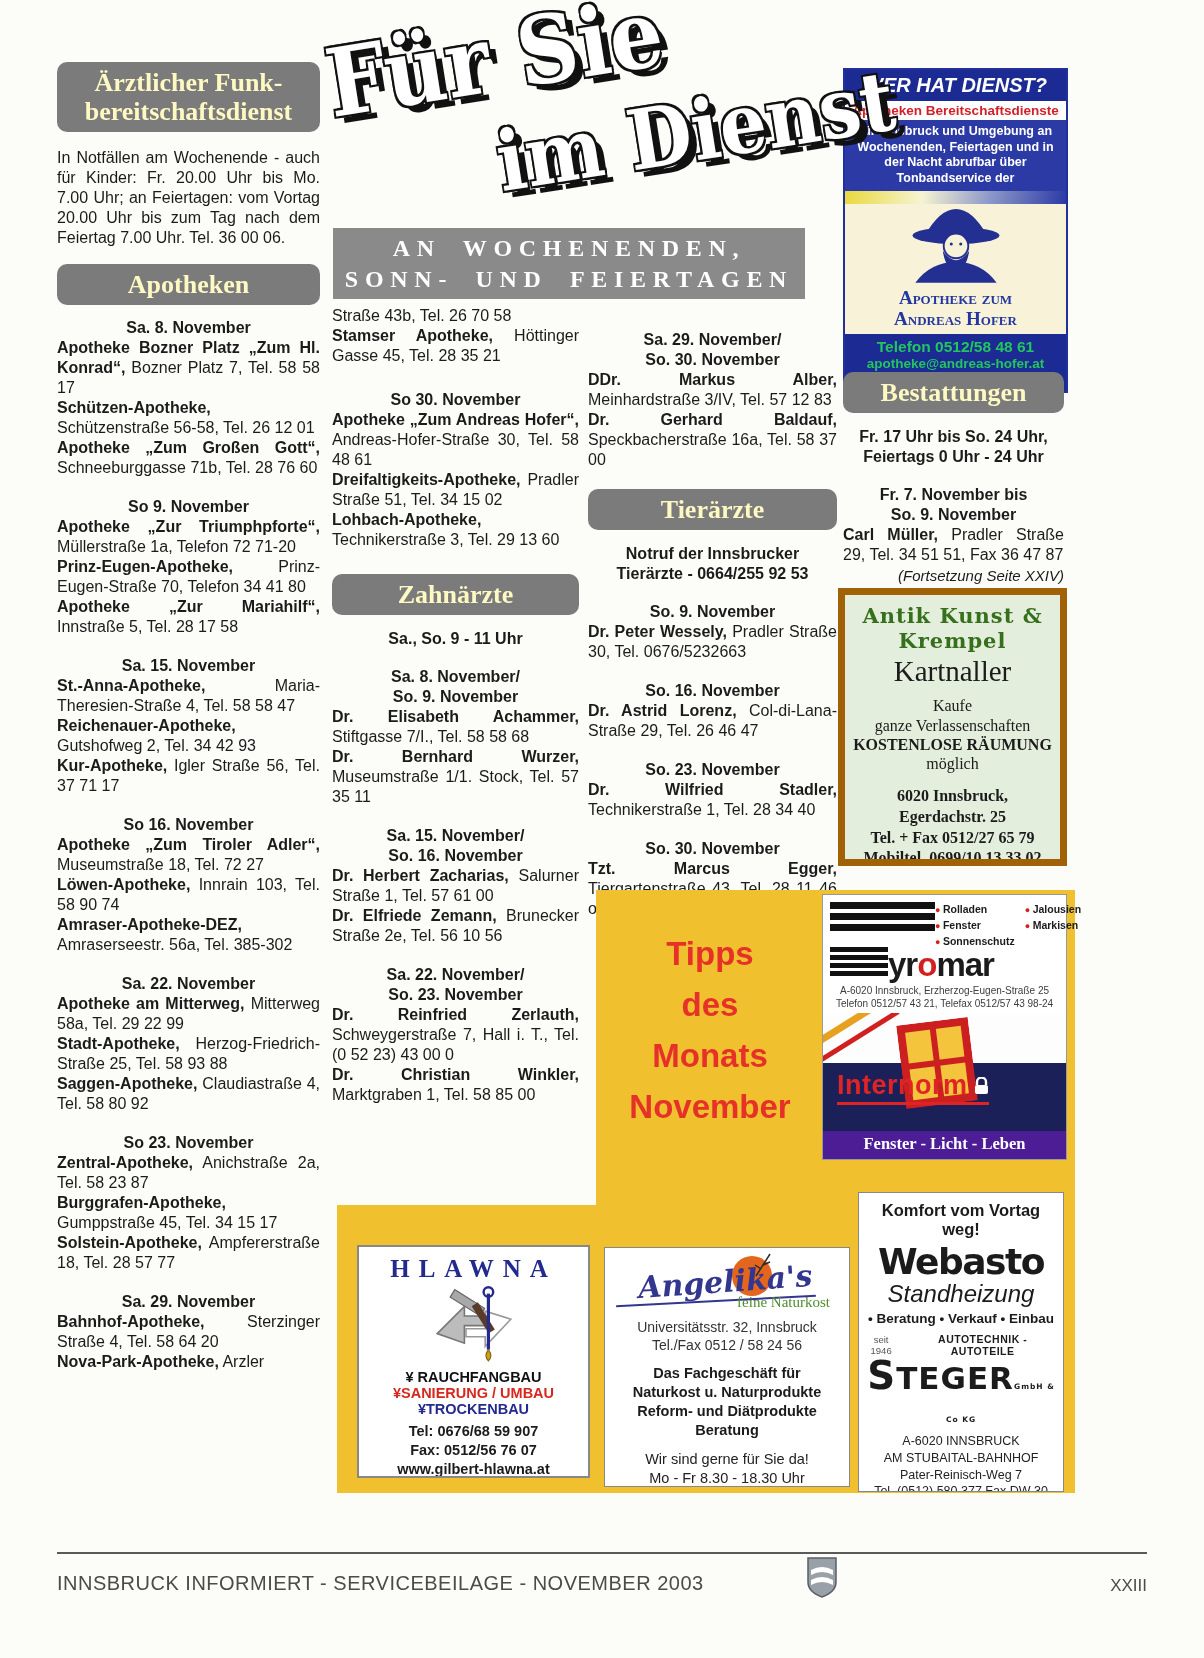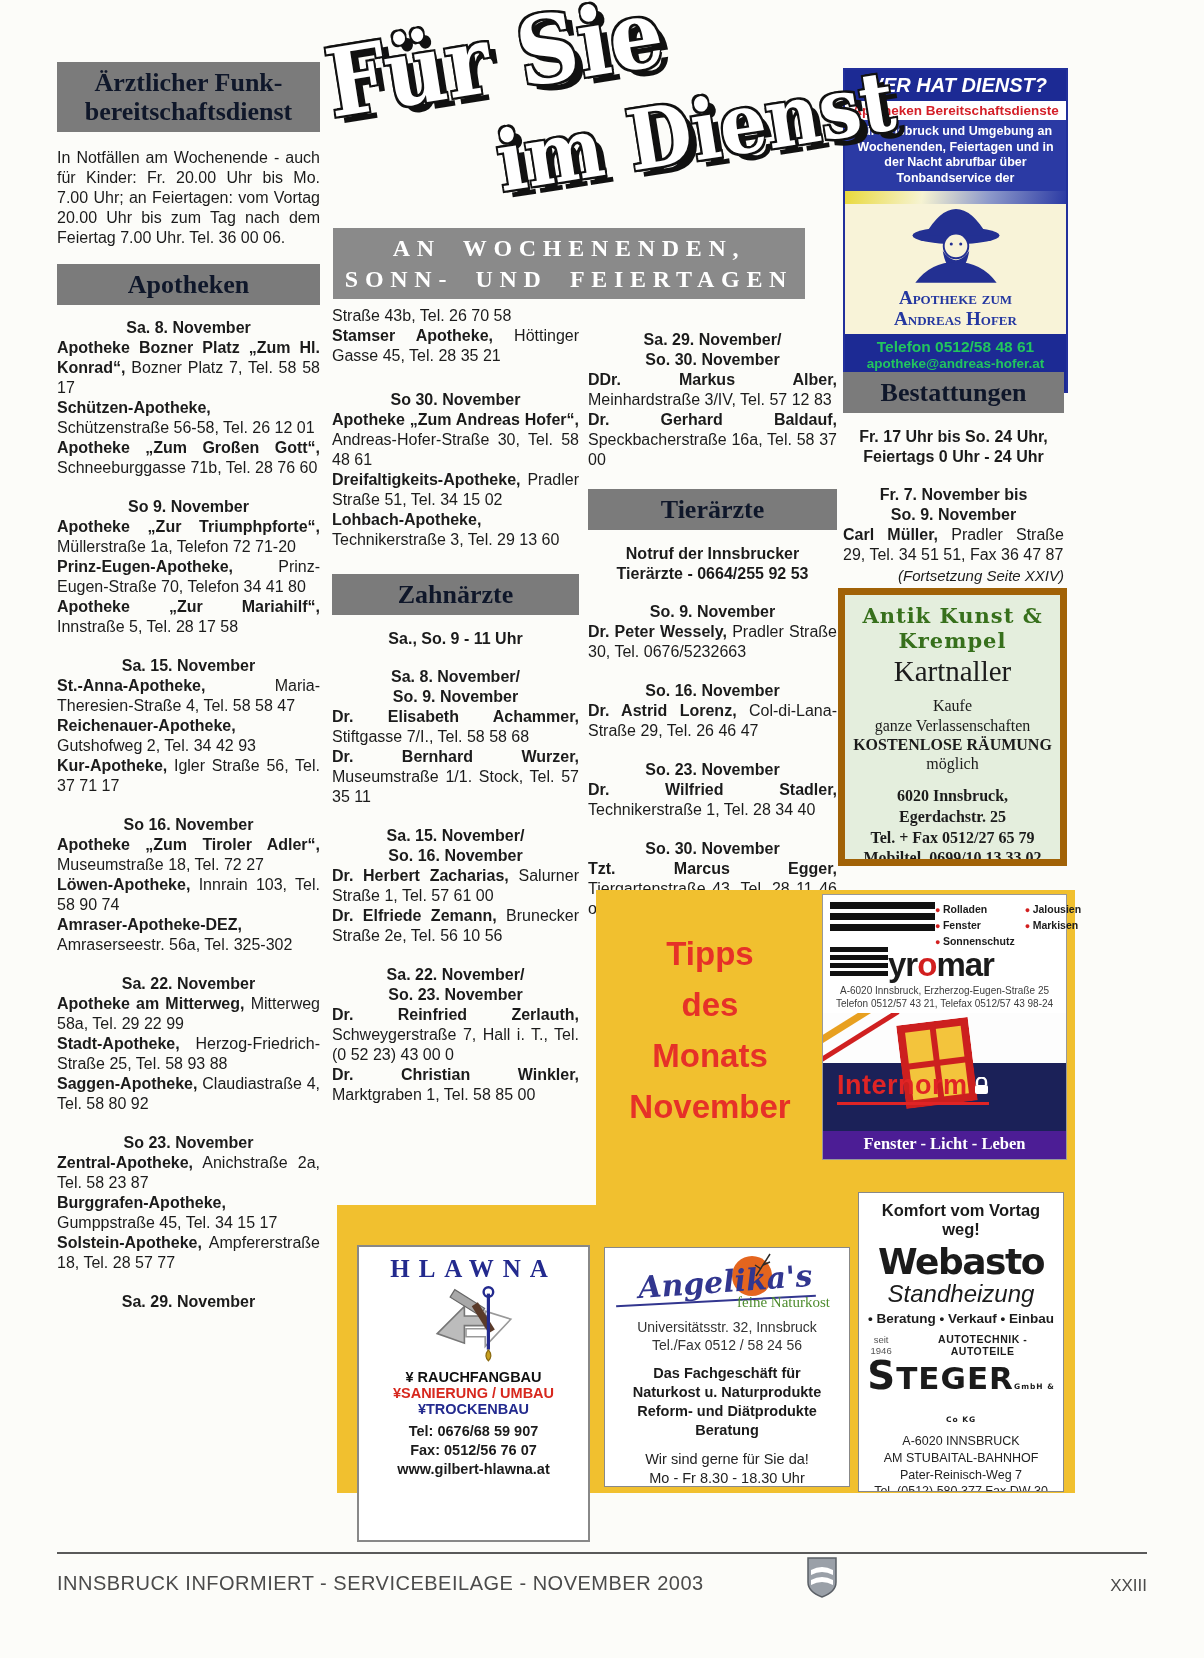--- a/index.html
+++ b/index.html
@@ -9,22 +9,22 @@
   
   .bigtitle{position:absolute;font-family:"DejaVu Serif",serif;font-weight:bold;color:#fff;
     text-shadow:-2px -2px 0 #111,2px -2px 0 #111,-2px 2px 0 #111,2px 2px 0 #111,7px 7px 0 #111;
     white-space:nowrap;z-index:3;}
   #title1{left:336px;top:40px;font-size:84px;transform:rotate(-9deg) scaleY(1.12);transform-origin:left bottom;}
   #title2{left:505px;top:124px;font-size:74px;transform:rotate(-9deg) scaleY(1.12);transform-origin:left bottom;}
   #banner{left:333px;top:228px;width:472px;background:#8a8a8a;color:#fff;z-index:2;
     font-family:"Liberation Serif",serif;font-weight:bold;font-size:24px;line-height:1.28;
     text-align:center;letter-spacing:0.28em;word-spacing:0.4em;white-space:pre-line;padding:5px 0;}
   
-  .sec-head{background:#7b7b7b;color:#0f172a;font-family:"Liberation Serif",serif;font-weight:bold;
-    font-size:26px;line-height:1.12;text-align:center;padding:6px 2px;white-space:pre-line;}
+  .sec-head{background:#7b7b7b;color:#fef9c3;font-family:"Liberation Serif",serif;font-weight:bold;
+    font-size:26px;line-height:1.12;text-align:center;padding:6px 2px;white-space:pre-line;border-radius:10px;}
   #col1{left:57px;top:62px;width:263px;}
   #col2{left:332px;top:306px;width:247px;}
   #col3{left:588px;top:306px;width:249px;}
   .bodytext{font-size:16px;line-height:20px;text-align:justify;hyphens:auto;margin:16px 0;}
   .group{margin-bottom:19px;}
   .gdate{font-weight:bold;text-align:center;font-size:16px;line-height:20px;white-space:pre-line;}
   .entry{font-size:16px;line-height:20px;text-align:justify;hyphens:auto;}
   .nm{font-weight:bold;}
   .listwrap{margin-top:13px;}
   .note-center{font-weight:bold;text-align:center;font-size:16px;line-height:20px;margin:14px 0 18px;white-space:pre-line;}
@@ -73,21 +73,21 @@
   .ty-addr{font-size:10px;color:#3c3c3c;text-align:center;line-height:1.3;margin-top:5px;}
   .ty-pic{height:118px;position:relative;background:linear-gradient(to bottom,#fdfdfd 42%,#1b2158 42%);overflow:hidden;}
   .roofline1{position:absolute;left:-8px;top:20px;width:90px;height:5px;background:#d02020;transform:rotate(-32deg);}
   .roofline2{position:absolute;left:-12px;top:8px;width:70px;height:7px;background:#e8a020;transform:rotate(-32deg);}
   .ty-window{position:absolute;left:78px;top:8px;transform:rotate(-7deg);}
   .ty-internorm{position:absolute;left:14px;bottom:26px;color:#e02425;font-weight:bold;font-size:27px;
     letter-spacing:0.5px;border-bottom:3px solid #e02425;padding-bottom:1px;display:flex;align-items:center;gap:6px;}
   .ty-slogan{background:#4c1d95;color:#fff;font-family:Liberation Serif, serif;font-weight:bold;
     font-size:16.5px;text-align:center;padding:3px 0 5px;}
   
-  #hlawna{left:357px;top:1245px;width:233px;height:297px;background:#fff;border:2px solid #888;
+  #hlawna{left:357px;top:1245px;width:233px;height:233px;background:#fff;border:2px solid #888;
     z-index:1;text-align:center;padding:8px 4px;box-sizing:border-box;overflow:hidden;}
   .hl-name{color:#232a8e;font-family:"Liberation Serif",serif;font-weight:bold;font-size:25px;letter-spacing:9px;}
   .hl-item1{font-weight:bold;font-size:14.5px;color:#111;}
   .hl-item2{font-weight:bold;font-size:14.5px;color:#d7281e;}
   .hl-item3{font-weight:bold;font-size:14.5px;color:#232a8e;}
   .hl-contact{font-weight:bold;font-size:14.5px;margin-top:5px;line-height:1.3;}
   
   #angelika{left:604px;top:1247px;width:246px;height:240px;background:#fff;border:1px solid #888;
     z-index:1;text-align:center;padding:6px 5px;box-sizing:border-box;overflow:hidden;}
   .an-logo{position:relative;height:58px;}
@@ -171,21 +171,21 @@
       </div>
 
       <div class="group">
         <div class="gdate">So 16. November</div>
         <div>
 
             <div class="entry"><span class="nm">Apotheke „Zum Tiroler Adler“,</span> <span>Museumstraße 18, Tel. 72 27</span></div>
 
             <div class="entry"><span class="nm">Löwen-Apotheke,</span> <span>Innrain 103, Tel. 58 90 74</span></div>
 
-            <div class="entry"><span class="nm">Amraser-Apotheke-DEZ,</span> <span>Amraserseestr. 56a, Tel. 325-302</span></div>
+            <div class="entry"><span class="nm">Amraser-Apotheke-DEZ,</span> <span>Amraserseestr. 56a, Tel. 385-302</span></div>
           </div>
       </div>
 
       <div class="group">
         <div class="gdate">Sa. 22. November</div>
         <div>
 
             <div class="entry"><span class="nm">Apotheke am Mitterweg,</span> <span>Mitterweg 58a, Tel. 29 22 99</span></div>
 
             <div class="entry"><span class="nm">Stadt-Apotheke,</span> <span>Herzog-Friedrich-Straße 25, Tel. 58 93 88</span></div>
@@ -201,20 +201,26 @@
             <div class="entry"><span class="nm">Zentral-Apotheke,</span> <span>Anichstraße 2a, Tel. 58 23 87</span></div>
 
             <div class="entry"><span class="nm">Burggrafen-Apotheke,</span> <span>Gumppstraße 45, Tel. 34 15 17</span></div>
 
             <div class="entry"><span class="nm">Solstein-Apotheke,</span> <span>Ampfererstraße 18, Tel. 28 57 77</span></div>
           </div>
       </div>
 
       <div class="group">
         <div class="gdate">Sa. 29. November</div>
+        <div>
+
+            <div class="entry"><span class="nm">Bahnhof-Apotheke,</span> <span>Sterzinger Straße 4, Tel. 58 64 20</span></div>
+
+            <div class="entry"><span class="nm">Nova-Park-Apotheke,</span> <span>Arzler</span></div>
+          </div>
       </div>
     </div>
 </div>
 
 <div id="col2" class="abs">
   <div>
 
       <div class="entry"><span class="nm"></span> <span>Straße 43b, Tel. 26 70 58</span></div>
 
       <div class="entry"><span class="nm">Stamser Apotheke,</span> <span>Höttinger Gasse 45, Tel. 28 35 21</span></div>

